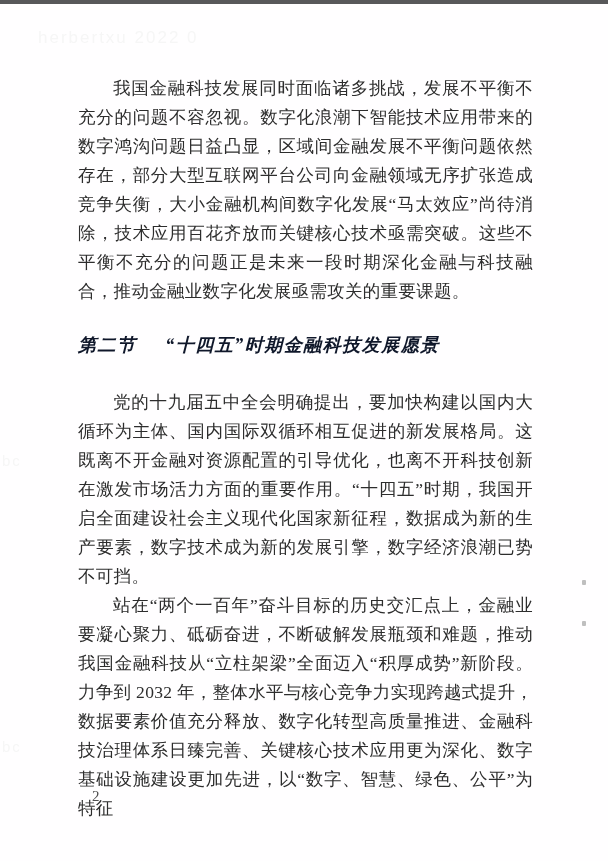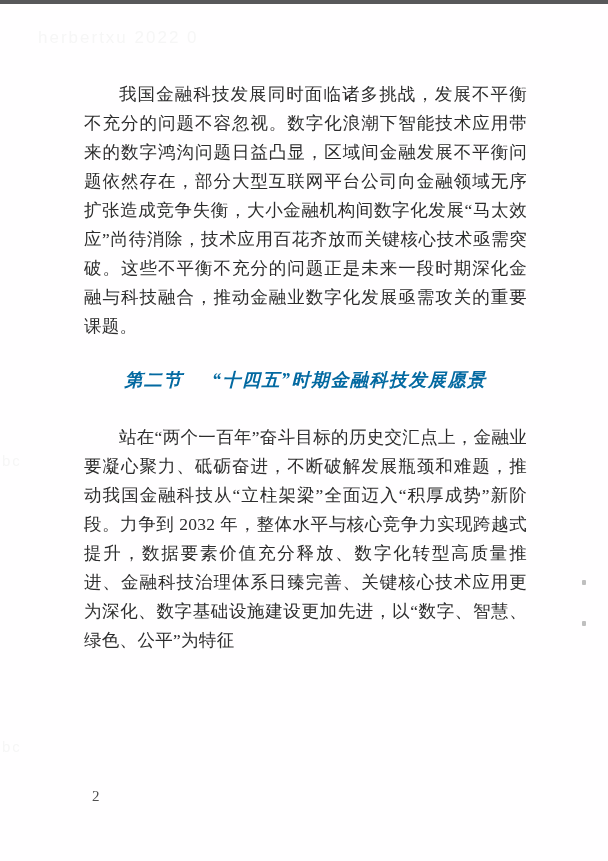--- a/index.html
+++ b/index.html
@@ -37,36 +37,36 @@
   .wm-mid   { left: 2px;   top: 452px; font-size: 15px; }
   .wm-low   { left: 2px;   top: 738px; font-size: 15px; }
   .content {
     position: absolute;
     left: 78px;
     top: 74px;
     width: 455px;
     color: #2d2d2d;
   }
   .para {
-    margin: 6px;
+    margin: 0;
     font-size: 17.5px;
     line-height: 29px;
     text-align: justify;
     text-justify: inter-character;
     word-break: break-all;
     text-indent: 2em;
     letter-spacing: 0.3px;
   }
   .section-heading {
     margin: 25px 0 28px 0;
-    text-align: center;
+    text-align: left;
     font-size: 18px;
     font-style: italic;
     font-weight: bold;
-    color: #0369a1;
+    color: #0f172a;
     letter-spacing: 1.5px;
     line-height: 29px;
     white-space: nowrap;
   }
   .section-heading .sec-label {
     margin-right: 1.6em;
   }
   .page-number {
     position: absolute;
     left: 92px;
@@ -97,20 +97,21 @@
   <div class="watermark wm-mid">bc</div>
   <div class="watermark wm-low">bc</div>
 
   <div class="content">
     <p class="para">我国金融科技发展同时面临诸多挑战，发展不平衡不充分的问题不容忽视。数字化浪潮下智能技术应用带来的数字鸿沟问题日益凸显，区域间金融发展不平衡问题依然存在，部分大型互联网平台公司向金融领域无序扩张造成竞争失衡，大小金融机构间数字化发展“马太效应”尚待消除，技术应用百花齐放而关键核心技术亟需突破。这些不平衡不充分的问题正是未来一段时期深化金融与科技融合，推动金融业数字化发展亟需攻关的重要课题。</p>
 
     <div class="section-heading">
       <span class="sec-label">第二节</span><span>“十四五”时期金融科技发展愿景</span>
     </div>
 
+    <p class="para">党的十九届五中全会明确提出，要加快构建以国内大循环为主体、国内国际双循环相互促进的新发展格局。这既离不开金融对资源配置的引导优化，也离不开科技创新在激发市场活力方面的重要作用。“十四五”时期，我国开启全面建设社会主义现代化国家新征程，数据成为新的生产要素，数字技术成为新的发展引擎，数字经济浪潮已势不可挡。</p>
     <p class="para">站在“两个一百年”奋斗目标的历史交汇点上，金融业要凝心聚力、砥砺奋进，不断破解发展瓶颈和难题，推动我国金融科技从“立柱架梁”全面迈入“积厚成势”新阶段。力争到 2032 年，整体水平与核心竞争力实现跨越式提升，数据要素价值充分释放、数字化转型高质量推进、金融科技治理体系日臻完善、关键核心技术应用更为深化、数字基础设施建设更加先进，以“数字、智慧、绿色、公平”为特征</p>
   </div>
 
   <div class="page-number">2</div>
 
   <div class="speck speck-1"></div>
   <div class="speck speck-2"></div>
 
 </div>
 

